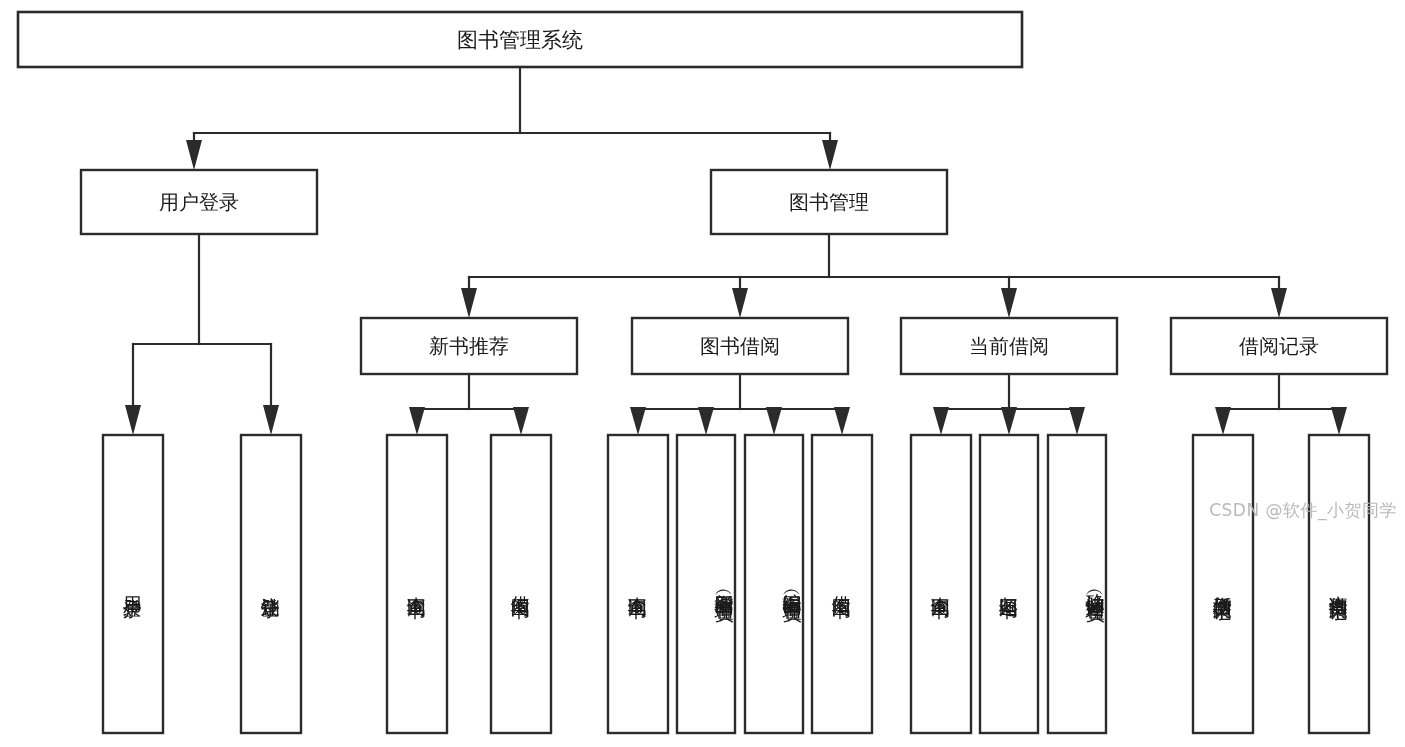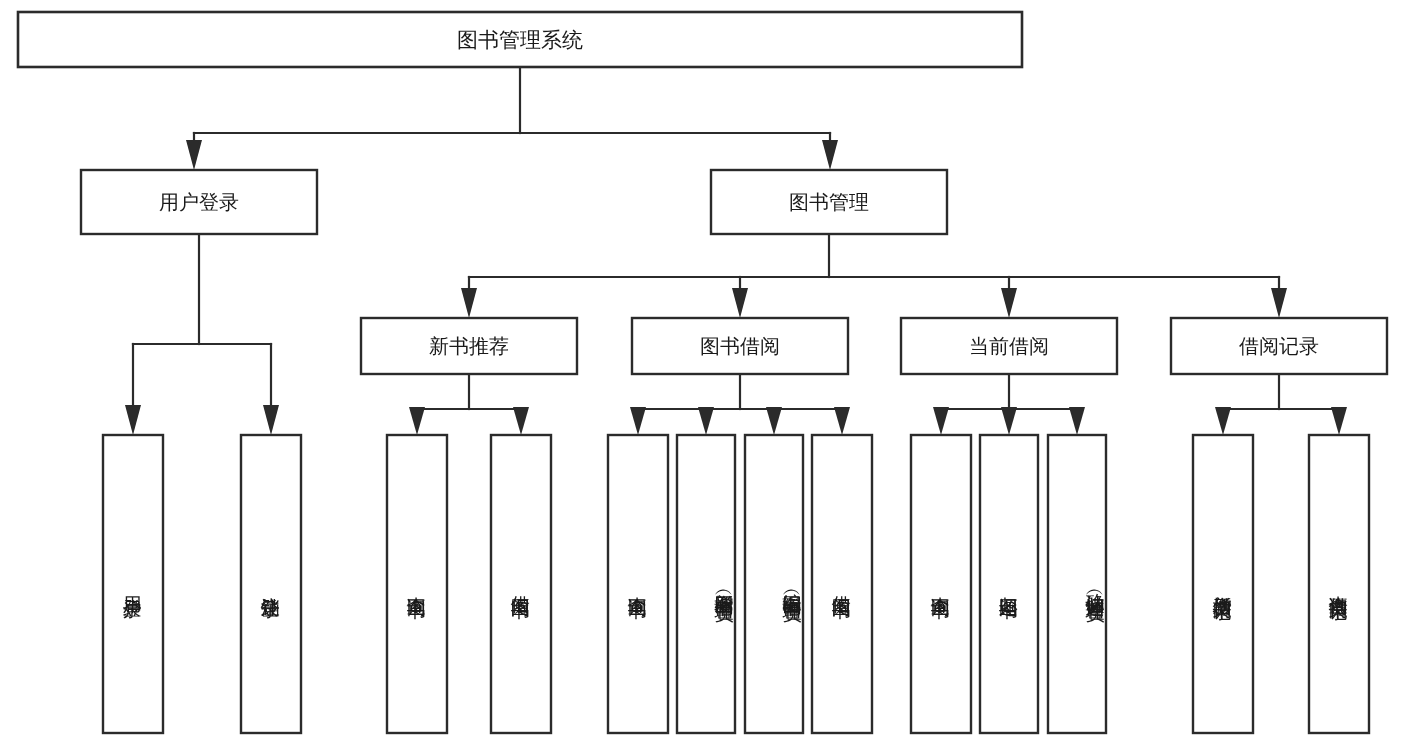--- a/index.html
+++ b/index.html
@@ -235,14 +235,15 @@
   <div class="vlabel" style="left:745px; top:441px; width:58px; height:288px;">编辑图书（管理员）</div>
   <div class="vlabel center-v" style="left:812px; top:435px; width:60px; height:298px;">借阅图书</div>
 
   <div class="vlabel center-v" style="left:911px; top:435px; width:60px; height:298px;">查询图书</div>
   <div class="vlabel center-v" style="left:980px; top:435px; width:58px; height:298px;">归还图书</div>
   <div class="vlabel" style="left:1048px; top:441px; width:58px; height:288px;">确认归还（管理员）</div>
 
   <div class="vlabel center-v" style="left:1193px; top:435px; width:60px; height:298px;">新增借阅记录</div>
   <div class="vlabel center-v" style="left:1309px; top:435px; width:60px; height:298px;">查询借阅记录</div>
 
+  <div class="watermark">CSDN @软件_小贺同学</div>
 
 </div>
 
 </body></html>

